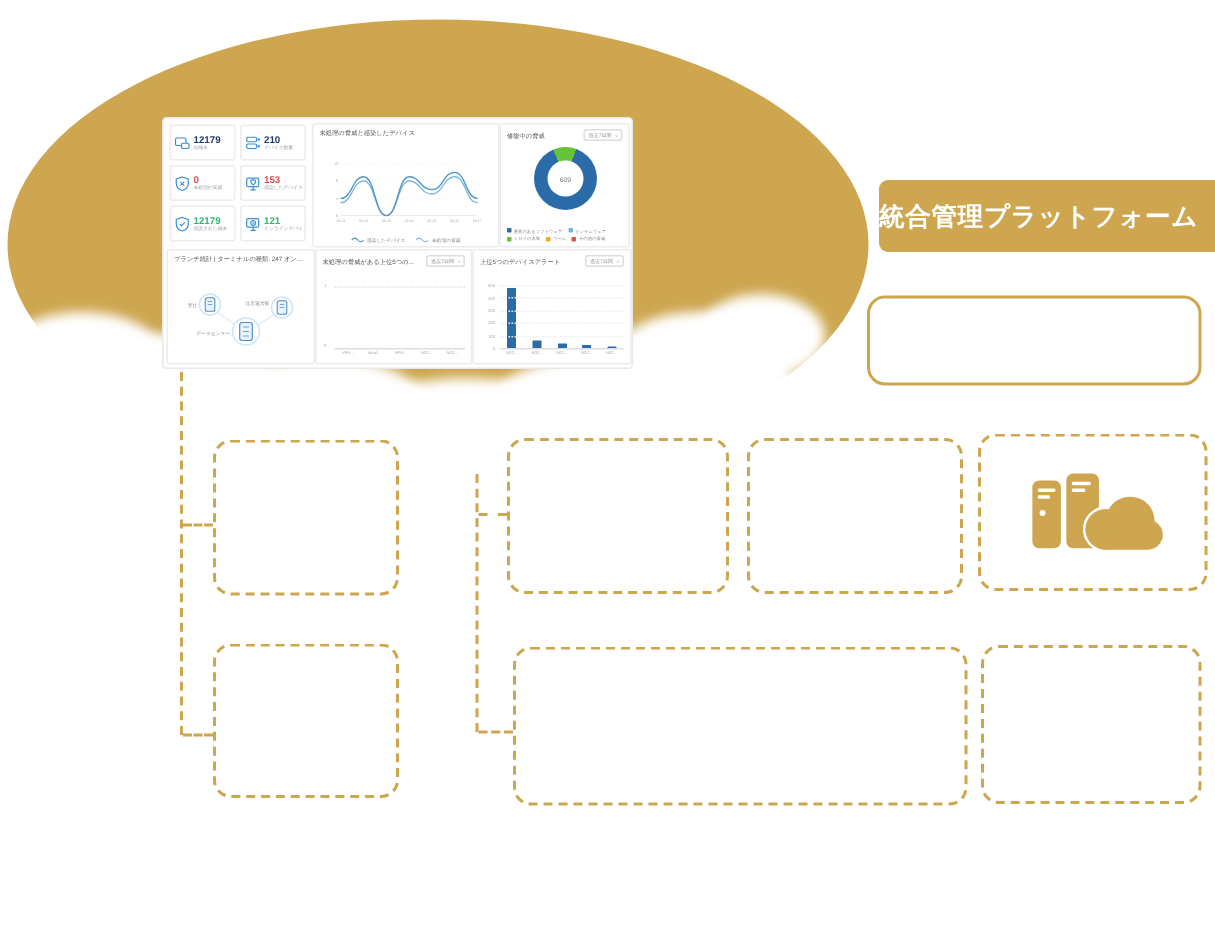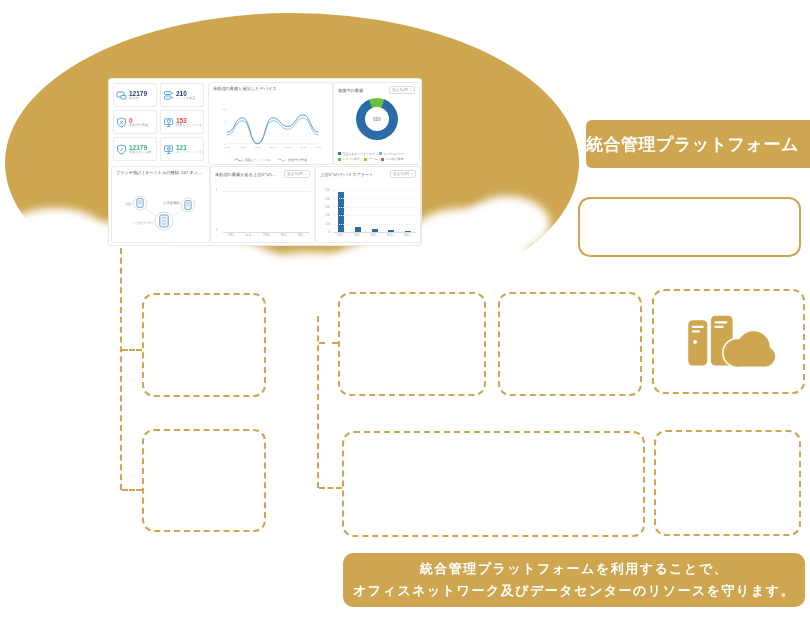--- a/index.html
+++ b/index.html
@@ -347,17 +347,13 @@
   </div>
   <div class="dbox" style="left:142px;top:429px;width:120px;height:99px"></div>
   <div class="dbox" style="left:342px;top:431px;width:299px;height:102px"></div>
   <div class="dbox" style="left:654px;top:430px;width:143px;height:102px"></div>
 
   <div id="callout-box"></div>
 
   <div id="title-banner" style="background: rgb(205, 166, 79);">
     <span>統合管理プラットフォーム</span>
   </div>
-  <div id="bottom-banner" style="background: rgb(205, 166, 79);">
-    <span>統合管理プラットフォームを利用することで、</span>
-    <span>オフィスネットワーク及びデータセンターのリソースを守ります。</span>
-  </div>
 </div>
 
 </body></html>

